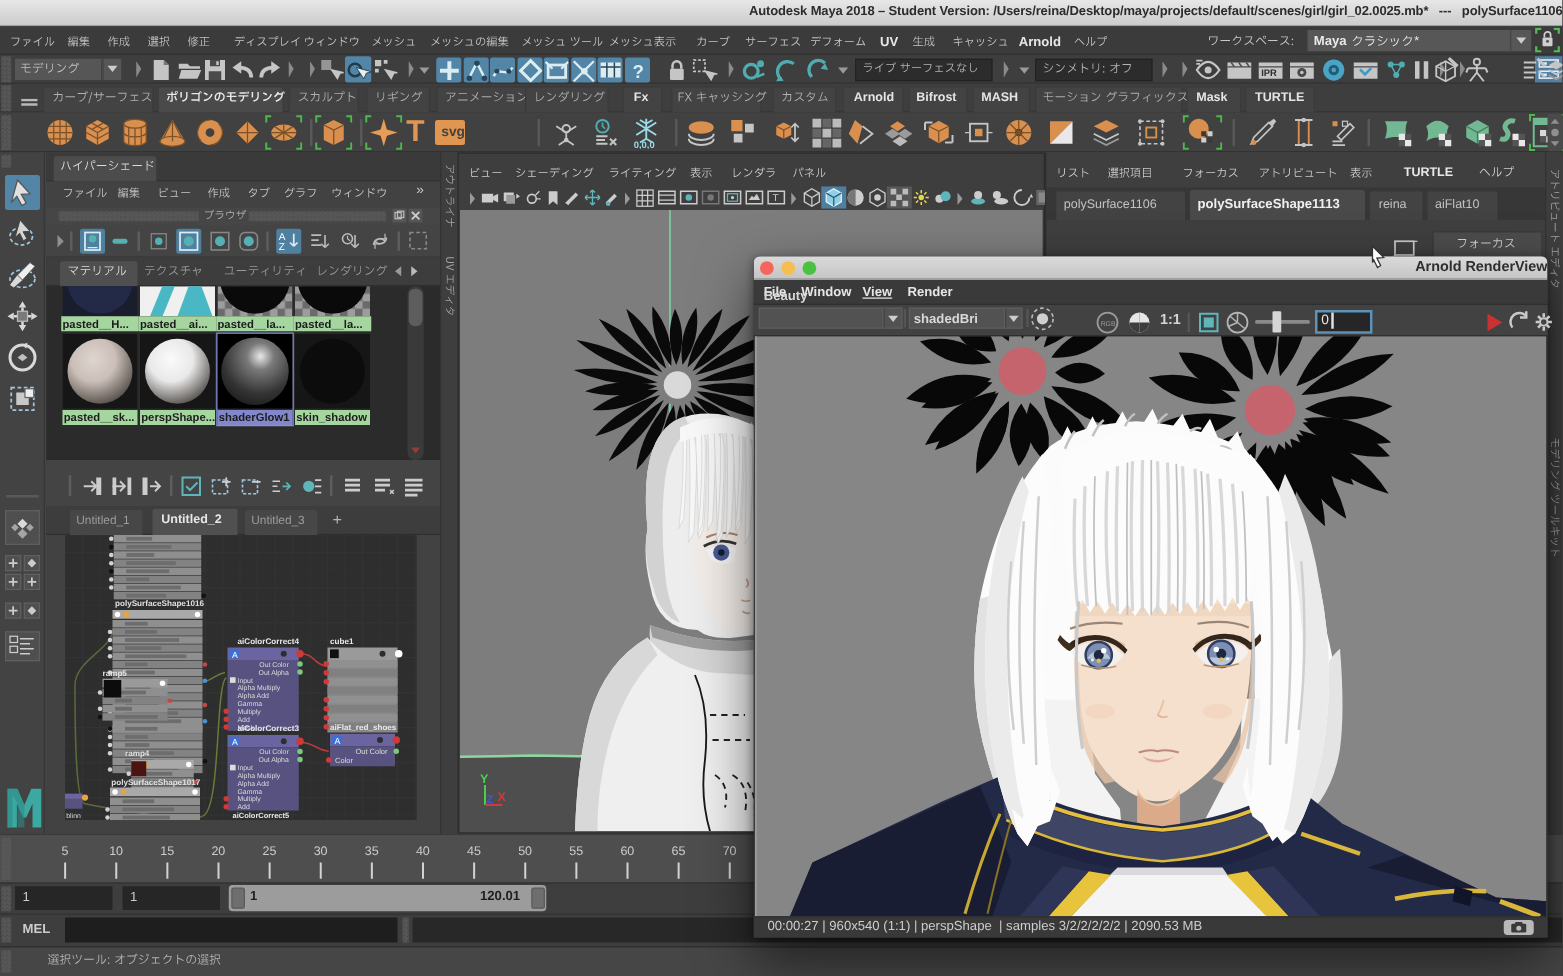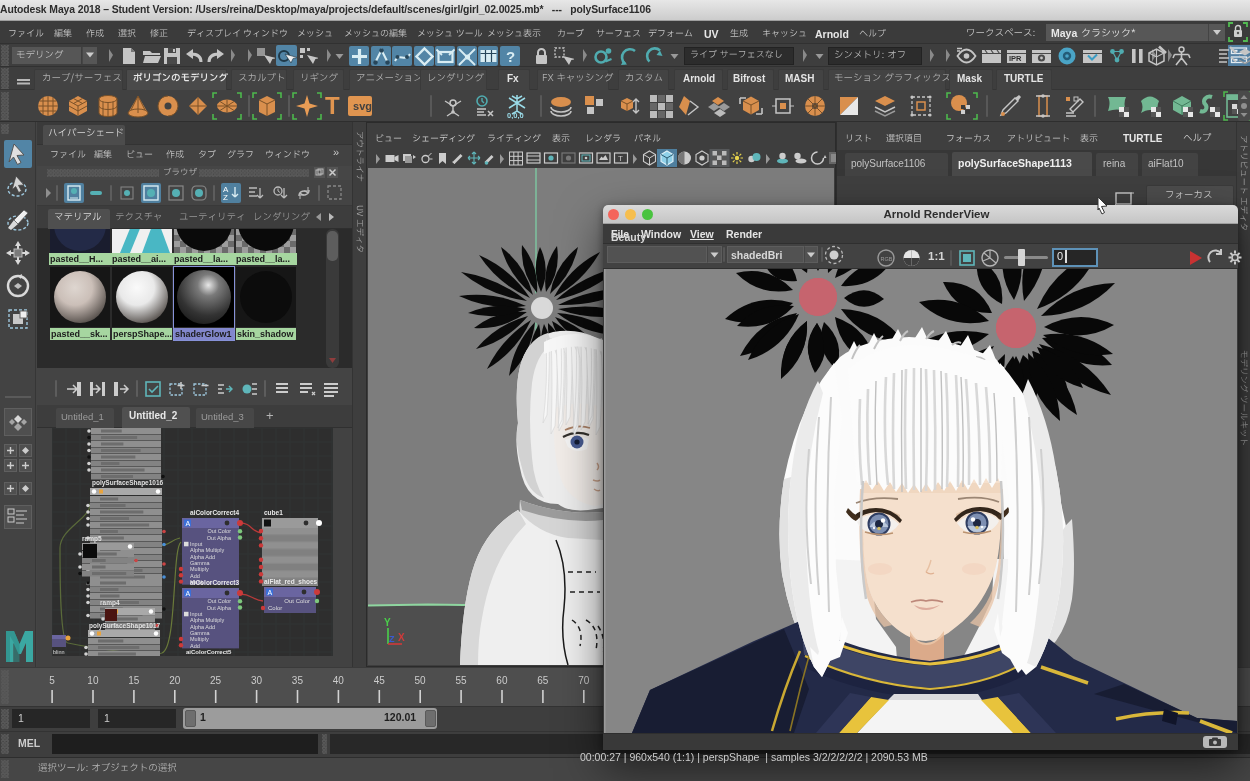--- a/index.html
+++ b/index.html
@@ -1,21 +1,21 @@
 <!DOCTYPE html>
 <html><head><meta charset="utf-8"><style>
 *{margin:0;padding:0;box-sizing:border-box}
 html,body{width:1250px;height:781px;overflow:hidden}
 body{background:#3d3d3d;font-family:"Liberation Sans",sans-serif;position:relative}
 svg{display:block}
 .dots{background:repeating-radial-gradient(circle at 1.5px 1.5px,#585858 0 0.9px,transparent 1.3px);background-size:3.5px 3.5px}
 </style></head><body>
 
 <div style="position:absolute;left:0;top:0;width:1250px;height:21px;background:linear-gradient(#e7e7e7,#cccccc);border-bottom:1px solid #9f9f9f;"></div>
-<div style="position:absolute;left:0px;top:4px;font:600 10.4px 'Liberation Sans',sans-serif;color:#2c2c2c;white-space:nowrap;width:1250px;text-align:left;letter-spacing:-0.1px;">Autodesk Maya 2018 – Student Version: /Users/reina/Desktop/maya/projects/default/scenes/girl/girl_02.0025.mb* &nbsp;&nbsp;---&nbsp;&nbsp; polySurface1106</div>
+<div style="position:absolute;left:0px;top:4px;font:600 10.4px 'Liberation Sans',sans-serif;color:#2c2c2c;white-space:nowrap;width:1250px;text-align:right;letter-spacing:-0.1px;">Autodesk Maya 2018 – Student Version: /Users/reina/Desktop/maya/projects/default/scenes/girl/girl_02.0025.mb* &nbsp;&nbsp;---&nbsp;&nbsp; polySurface1106</div>
 <div style="position:absolute;left:0;top:21px;width:1250px;height:23px;background:#3b3b3b;border-bottom:1px solid #313131;"></div>
 <div style="position:absolute;left:8px;top:27.5px">
     <svg width="38" height="12" viewBox="0 0 38 12">
       <path transform="translate(0,8.5)" fill="#c9c9c9" d="M1.2 -6.4H7.5Q7.5 -4.6 7.0 -3.4Q6.5 -2.1 5.5 -1.2Q4.5 -0.4 2.8 0.1L2.5 -0.5Q4.0 -1.0 4.9 -1.6Q5.8 -2.3 6.2 -3.4Q6.7 -4.4 6.8 -5.8H1.2Z M13.8 -2.5Q14.5 -2.9 15.0 -3.3Q15.5 -3.8 15.7 -4.4H10.6V-5.0H16.4V-4.4Q16.1 -3.7 15.6 -3.1Q15.0 -2.4 14.2 -2.0ZM11.0 0.0Q11.7 -0.3 12.1 -0.6Q12.6 -0.9 12.8 -1.4Q13.0 -1.8 13.0 -2.5V-3.6H13.6V-2.4Q13.6 -1.3 13.0 -0.6Q12.5 0.1 11.3 0.6Z M25.8 -6.5Q24.7 -5.4 23.3 -4.5V0.3H22.6V-4.0Q21.0 -3.1 19.2 -2.4L18.9 -3.1Q20.7 -3.7 22.4 -4.7Q24.1 -5.7 25.4 -7.0Z M35.4 -3.5Q35.0 -2.2 34.2 -1.3Q33.4 -0.3 32.4 0.1H31.8V-6.9H32.4V-0.6Q34.1 -1.5 34.8 -3.8ZM29.6 -6.9H30.2V-4.2Q30.2 -2.6 29.7 -1.5Q29.2 -0.5 28.2 0.2L27.8 -0.3Q28.7 -1.0 29.1 -1.8Q29.6 -2.7 29.6 -4.2Z"></path>
     </svg>
   </div>
 <div style="position:absolute;left:54px;top:27.5px">
     <svg width="20" height="12" viewBox="0 0 20 12">
       <path transform="translate(0,8.5)" fill="#c9c9c9" d="M2.2 -3.1V0.7H1.7V-3.0Q0.8 -3.0 0.3 -2.9L0.2 -3.4Q0.8 -3.5 1.0 -3.5Q1.4 -3.9 1.7 -4.5Q1.1 -5.2 0.4 -5.9L0.7 -6.3L1.1 -5.9Q1.5 -6.7 1.9 -7.6L2.3 -7.3Q1.9 -6.4 1.4 -5.6Q1.7 -5.3 2.0 -4.9Q2.5 -5.8 2.8 -6.6L3.3 -6.3Q2.4 -4.6 1.6 -3.5Q2.3 -3.6 2.9 -3.7Q2.8 -4.1 2.6 -4.5L3.0 -4.7Q3.4 -3.8 3.6 -2.9L3.2 -2.7Q3.2 -2.8 3.2 -2.9Q3.1 -3.0 3.1 -3.2ZM3.4 -6.7V-7.2H8.6V-6.7ZM8.3 -4.1H4.4Q4.3 -2.8 4.2 -1.6Q4.0 -0.4 3.5 0.4L3.1 -0.0Q3.6 -0.9 3.7 -1.9Q3.9 -2.9 3.9 -4.4V-6.0H8.3ZM7.8 -4.6V-5.5H4.4V-4.6ZM4.4 0.7V-3.3H8.4V0.0Q8.4 0.3 8.3 0.4Q8.2 0.5 7.9 0.5H7.5L7.4 0.1H8.0V-1.3H7.2V0.4H6.8V-1.3H6.0V0.4H5.6V-1.3H4.9V0.7ZM5.6 -1.8V-2.9H4.9V-1.8ZM6.0 -2.9V-1.8H6.8V-2.9ZM7.2 -1.8H8.0V-2.9H7.2ZM3.1 -2.4Q3.2 -1.5 3.3 -0.8L2.9 -0.7Q2.8 -1.6 2.6 -2.3ZM0.3 -0.1Q0.7 -1.1 0.9 -2.4L1.3 -2.3Q1.2 -0.8 0.7 0.2Z M14.0 -1.7Q14.4 -1.2 15.3 -0.8Q16.1 -0.5 17.6 -0.1L17.4 0.4Q16.2 0.1 15.5 -0.2Q14.8 -0.4 14.4 -0.8Q13.9 -1.1 13.8 -1.5H13.7V0.7H13.1V-1.5H13.1Q12.9 -1.1 12.5 -0.8Q12.1 -0.4 11.4 -0.2Q10.7 0.1 9.6 0.4L9.4 -0.1Q10.8 -0.5 11.6 -0.8Q12.5 -1.2 12.8 -1.7H9.5V-2.2H13.1V-2.9H10.4V-5.3Q10.1 -4.9 9.7 -4.6L9.3 -5.0Q10.1 -5.6 10.5 -6.2Q11.0 -6.9 11.3 -7.6L11.8 -7.5Q11.7 -7.1 11.5 -6.7H13.7Q13.9 -7.0 14.1 -7.6L14.6 -7.5Q14.4 -7.0 14.3 -6.7H17.1V-6.3H14.2V-5.6H16.9V-5.1H14.2V-4.5H16.9V-4.0H14.2V-3.3H17.2V-2.9H13.7V-2.2H17.5V-1.7ZM11.2 -6.3Q11.1 -6.1 11.0 -6.0V-5.6H13.6V-6.3ZM11.0 -4.5H13.6V-5.1H11.0ZM13.6 -4.0H11.0V-3.3H13.6Z"></path>
     </svg>
@@ -1877,21 +1877,21 @@
 <div style="position:absolute;left:38px;top:762px">
     <svg width="140" height="12" viewBox="0 0 140 12">
       <path transform="translate(0,9.0)" fill="#b5b5b5" d="M2.1 -5.4Q1.3 -6.7 0.6 -7.5L1.1 -7.8Q1.5 -7.4 1.9 -6.8Q2.3 -6.3 2.6 -5.8ZM3.8 -4.9Q3.4 -4.9 3.2 -5.0Q3.0 -5.2 3.0 -5.6V-6.6H5.0V-7.2H3.0V-7.7H5.5V-6.2H3.6V-5.7Q3.6 -5.5 3.7 -5.4Q3.7 -5.3 3.9 -5.3H5.3V-5.8L5.8 -5.7V-5.3Q5.8 -4.9 5.3 -4.9ZM6.9 -4.9Q6.5 -4.9 6.3 -5.0Q6.1 -5.2 6.1 -5.6V-6.6H8.2V-7.2H6.1V-7.7H8.7V-6.2H6.7V-5.7Q6.7 -5.5 6.7 -5.4Q6.8 -5.3 7.0 -5.3H8.4V-5.8L8.9 -5.7V-5.3Q8.9 -5.1 8.8 -5.0Q8.7 -4.9 8.5 -4.9ZM7.4 -2.4H9.0V-1.9H2.8V-2.4H4.4V-3.4H3.0V-3.9H4.4V-4.6H5.0V-3.9H6.8V-4.6H7.4V-3.9H8.9V-3.4H7.4ZM9.2 -0.1 9.1 0.5H4.2Q3.1 0.5 2.5 0.1Q1.9 -0.3 1.8 -1.0H1.7Q1.7 -0.5 1.4 -0.1Q1.2 0.3 0.6 0.6L0.3 0.1Q1.0 -0.3 1.2 -0.7Q1.5 -1.1 1.5 -1.7V-3.9H0.4V-4.4H2.1V-1.7Q2.1 -0.9 2.6 -0.5Q3.2 -0.1 4.2 -0.1ZM6.8 -3.4H5.0V-2.4H6.8ZM2.9 -0.8Q3.5 -1.0 4.0 -1.2Q4.5 -1.5 4.9 -1.7L5.2 -1.3Q4.8 -1.0 4.3 -0.8Q3.7 -0.5 3.2 -0.4ZM8.6 -0.3Q8.2 -0.6 7.7 -0.8Q7.1 -1.1 6.6 -1.3L6.9 -1.7Q7.4 -1.5 8.0 -1.3Q8.5 -1.0 8.9 -0.7Z M13.5 -3.4Q12.9 -3.2 12.1 -2.9V-0.1Q12.1 0.2 11.9 0.4Q11.8 0.6 11.4 0.6H10.3L10.1 -0.0H11.5V-2.7Q10.9 -2.5 10.0 -2.3L9.9 -2.9Q10.6 -3.0 11.5 -3.3V-5.6H10.0V-6.2H11.5V-7.9H12.1V-6.2H13.5V-5.6H12.1V-3.5Q12.7 -3.7 13.4 -4.0ZM16.5 -3.9Q16.8 -1.4 18.5 0.2L18.2 0.7Q17.2 -0.2 16.7 -1.4Q16.1 -2.6 16.0 -3.9H14.5Q14.5 -2.5 14.2 -1.4Q13.8 -0.3 13.1 0.7L12.7 0.3Q13.4 -0.7 13.7 -1.8Q13.9 -2.9 13.9 -4.5V-7.5H18.1V-3.9ZM17.5 -6.9H14.5V-4.5H17.5Z M23.5 -4.3Q23.2 -5.7 22.6 -7.2L23.3 -7.4Q23.8 -6.1 24.1 -4.5ZM21.9 -0.4Q23.4 -1.1 24.4 -2.0Q25.4 -2.9 26.0 -4.1Q26.5 -5.4 26.7 -7.1L27.4 -7.0Q27.2 -5.2 26.6 -3.8Q26.0 -2.5 25.0 -1.5Q23.9 -0.5 22.3 0.2ZM20.9 -3.7Q20.5 -5.2 19.9 -6.6L20.5 -6.9Q21.2 -5.4 21.5 -3.9Z M37.0 -3.2H29.4V-4.0H37.0Z M46.9 -3.7Q46.4 -2.3 45.6 -1.3Q44.8 -0.3 43.7 0.1H43.1V-7.3H43.7V-0.7Q45.4 -1.6 46.3 -4.1ZM40.7 -7.3H41.4V-4.4Q41.4 -2.7 40.9 -1.6Q40.3 -0.6 39.3 0.2L38.8 -0.3Q39.8 -1.0 40.3 -1.9Q40.7 -2.9 40.7 -4.4Z M48.4 -4.6V-4.7Q48.4 -5.0 48.5 -5.1Q48.7 -5.3 49.0 -5.3Q49.2 -5.3 49.4 -5.1Q49.5 -5.0 49.5 -4.7V-4.6Q49.5 -4.3 49.4 -4.2Q49.2 -4.0 49.0 -4.0Q48.7 -4.0 48.5 -4.2Q48.4 -4.3 48.4 -4.6ZM48.4 -0.4V-0.6Q48.4 -0.8 48.5 -1.0Q48.7 -1.1 49.0 -1.1Q49.2 -1.1 49.4 -1.0Q49.5 -0.8 49.5 -0.6V-0.4Q49.5 -0.2 49.4 -0.0Q49.2 0.1 49.0 0.1Q48.7 0.1 48.5 -0.0Q48.4 -0.2 48.4 -0.4Z M61.9 -5.9V-5.2H59.7V-0.5Q59.7 0.2 59.0 0.2H57.3L57.2 -0.5H59.0V-5.1H59.0Q58.7 -4.1 57.4 -2.9Q56.1 -1.8 54.5 -0.9L54.1 -1.5Q57.0 -3.0 58.6 -5.2H54.4V-5.9H59.0V-7.6H59.7V-5.9Z M71.3 -8.2Q71.8 -7.5 72.2 -6.7L71.7 -6.4Q71.2 -7.4 70.8 -8.0ZM70.3 -7.8Q70.9 -6.9 71.2 -6.2L70.7 -6.0L70.5 -6.4Q70.4 -4.6 69.9 -3.2Q69.4 -1.9 68.3 -1.1Q67.2 -0.2 65.5 0.3L65.2 -0.4Q66.8 -0.8 67.7 -1.5Q68.7 -2.3 69.2 -3.4Q69.6 -4.4 69.7 -5.9H63.8V-6.6H70.4Q70.1 -7.1 69.8 -7.6Z M80.8 -6.3Q80.3 -7.1 79.8 -7.8L80.3 -8.0Q80.9 -7.2 81.3 -6.5ZM79.8 -5.8Q79.3 -6.6 78.8 -7.3L79.3 -7.6Q79.9 -6.8 80.3 -6.0ZM76.7 -5.5Q76.1 -5.8 75.3 -6.1Q74.6 -6.4 73.9 -6.6L74.2 -7.2Q74.8 -7.0 75.6 -6.7Q76.3 -6.4 77.0 -6.1ZM73.6 -0.5Q75.2 -0.7 76.4 -1.3Q77.6 -1.9 78.5 -2.9Q79.4 -3.9 80.1 -5.5L80.7 -5.1Q79.6 -2.7 78.0 -1.4Q76.3 -0.2 73.7 0.2ZM76.0 -3.1Q75.3 -3.4 74.5 -3.7Q73.8 -4.0 73.1 -4.2L73.3 -4.8Q74.0 -4.6 74.8 -4.3Q75.6 -4.0 76.2 -3.7Z M89.8 -0.2H83.3V-0.8H86.1V-4.5H83.6V-5.2H89.4V-4.5H86.8V-0.8H89.8Z M99.4 -6.3Q99.2 -3.8 97.8 -2.2Q96.3 -0.5 93.9 0.2L93.5 -0.4Q95.8 -1.0 97.0 -2.4Q98.3 -3.7 98.6 -5.6H95.0Q94.6 -5.0 94.0 -4.5Q93.5 -4.0 92.8 -3.4L92.4 -3.9Q93.4 -4.7 94.1 -5.6Q94.8 -6.5 95.3 -7.6L96.0 -7.4Q95.7 -6.8 95.4 -6.3Z M108.7 -2.3Q106.5 -3.4 104.5 -4.1V0.3H103.8V-7.5H104.5V-4.8Q106.8 -4.0 109.0 -2.9Z M118.9 -3.6Q118.9 -2.0 118.0 -1.1Q117.1 -0.2 115.4 0.0L115.2 -0.6Q116.7 -0.8 117.5 -1.5Q118.2 -2.3 118.2 -3.6Q118.2 -4.8 117.5 -5.5Q116.8 -6.2 115.5 -6.3Q115.2 -3.4 114.5 -2.0Q113.9 -0.7 112.9 -0.7Q112.5 -0.7 112.0 -0.9Q111.6 -1.2 111.4 -1.8Q111.1 -2.3 111.1 -3.0Q111.1 -4.2 111.6 -5.1Q112.1 -6.0 113.1 -6.5Q114.0 -7.0 115.1 -7.0Q116.2 -7.0 117.1 -6.5Q118.0 -6.1 118.4 -5.3Q118.9 -4.6 118.9 -3.6ZM114.8 -6.3Q113.9 -6.3 113.2 -5.8Q112.5 -5.4 112.2 -4.7Q111.8 -4.0 111.8 -3.0Q111.8 -2.5 111.9 -2.1Q112.1 -1.7 112.3 -1.5Q112.6 -1.3 112.9 -1.3Q113.5 -1.3 114.0 -2.6Q114.5 -3.8 114.8 -6.3Z M121.8 -5.4Q121.1 -6.7 120.4 -7.5L120.9 -7.8Q121.2 -7.4 121.6 -6.8Q122.0 -6.3 122.3 -5.8ZM123.6 -4.9Q123.1 -4.9 123.0 -5.0Q122.8 -5.2 122.8 -5.6V-6.6H124.8V-7.2H122.8V-7.7H125.3V-6.2H123.3V-5.7Q123.3 -5.5 123.4 -5.4Q123.5 -5.3 123.7 -5.3H125.0V-5.8L125.5 -5.7V-5.3Q125.5 -4.9 125.1 -4.9ZM126.7 -4.9Q126.2 -4.9 126.1 -5.0Q125.9 -5.2 125.9 -5.6V-6.6H127.9V-7.2H125.9V-7.7H128.5V-6.2H126.4V-5.7Q126.4 -5.5 126.5 -5.4Q126.6 -5.3 126.8 -5.3H128.2V-5.8L128.7 -5.7V-5.3Q128.7 -5.1 128.6 -5.0Q128.5 -4.9 128.2 -4.9ZM127.2 -2.4H128.8V-1.9H122.6V-2.4H124.2V-3.4H122.8V-3.9H124.2V-4.6H124.7V-3.9H126.6V-4.6H127.2V-3.9H128.6V-3.4H127.2ZM128.9 -0.1 128.8 0.5H124.0Q122.9 0.5 122.3 0.1Q121.6 -0.3 121.6 -1.0H121.5Q121.5 -0.5 121.2 -0.1Q120.9 0.3 120.3 0.6L120.1 0.1Q120.7 -0.3 121.0 -0.7Q121.2 -1.1 121.2 -1.7V-3.9H120.2V-4.4H121.8V-1.7Q121.8 -0.9 122.4 -0.5Q123.0 -0.1 123.9 -0.1ZM126.6 -3.4H124.7V-2.4H126.6ZM122.7 -0.8Q123.2 -1.0 123.8 -1.2Q124.3 -1.5 124.6 -1.7L125.0 -1.3Q124.6 -1.0 124.0 -0.8Q123.5 -0.5 122.9 -0.4ZM128.4 -0.3Q128.0 -0.6 127.5 -0.8Q126.9 -1.1 126.4 -1.3L126.7 -1.7Q127.1 -1.5 127.7 -1.3Q128.3 -1.0 128.7 -0.7Z M133.3 -3.4Q132.6 -3.2 131.8 -2.9V-0.1Q131.8 0.2 131.7 0.4Q131.5 0.6 131.2 0.6H130.0L129.9 -0.0H131.2V-2.7Q130.7 -2.5 129.7 -2.3L129.6 -2.9Q130.3 -3.0 131.2 -3.3V-5.6H129.8V-6.2H131.2V-7.9H131.8V-6.2H133.2V-5.6H131.8V-3.5Q132.5 -3.7 133.2 -4.0ZM136.3 -3.9Q136.6 -1.4 138.3 0.2L137.9 0.7Q137.0 -0.2 136.4 -1.4Q135.9 -2.6 135.7 -3.9H134.2Q134.2 -2.5 133.9 -1.4Q133.6 -0.3 132.9 0.7L132.4 0.3Q133.2 -0.7 133.4 -1.8Q133.7 -2.9 133.7 -4.5V-7.5H137.9V-3.9ZM137.3 -6.9H134.3V-4.5H137.3Z"></path>
     </svg>
   </div>
 <div style="position:absolute;left:603px;top:205px;width:635px;height:545px;background:#3a3a3a;border-radius:5px 5px 0 0;box-shadow:0 18px 45px rgba(0,0,0,.55),0 2px 8px rgba(0,0,0,.4);"></div>
 <div style="position:absolute;left:603px;top:205px;width:635px;height:19px;background:linear-gradient(#dadada,#c5c5c5);border-radius:5px 5px 0 0;border-bottom:1px solid #9e9e9e;"></div>
 <div style="position:absolute;left:608px;top:209px;width:11px;height:11px;border-radius:50%;background:#f4655b;"></div>
 <div style="position:absolute;left:625px;top:209px;width:11px;height:11px;border-radius:50%;background:#f6be4e;"></div>
 <div style="position:absolute;left:642px;top:209px;width:11px;height:11px;border-radius:50%;background:#49c33f;"></div>
-<div style="position:absolute;left:603px;top:208px;font:600 11.5px 'Liberation Sans',sans-serif;color:#2e2e2e;white-space:nowrap;width:635px;text-align:center;padding-left:32px;">Arnold RenderView</div>
+<div style="position:absolute;left:603px;top:208px;font:600 11.5px 'Liberation Sans',sans-serif;color:#2e2e2e;white-space:nowrap;width:635px;text-align:right;padding-left:32px;">Arnold RenderView</div>
 <div style="position:absolute;left:603px;top:224px;width:635px;height:20px;background:#3a3a3a;border-bottom:1px solid #2f2f2f;"></div>
 <div style="position:absolute;left:611px;top:228px;font:600 10.5px 'Liberation Sans',sans-serif;color:#e5e5e5;white-space:nowrap;">File</div>
 <div style="position:absolute;left:641px;top:228px;font:600 10.5px 'Liberation Sans',sans-serif;color:#e5e5e5;white-space:nowrap;">Window</div>
 <div style="position:absolute;left:690px;top:228px;font:600 10.5px 'Liberation Sans',sans-serif;color:#e5e5e5;white-space:nowrap;text-decoration:underline;">View</div>
 <div style="position:absolute;left:726px;top:228px;font:600 10.5px 'Liberation Sans',sans-serif;color:#e5e5e5;white-space:nowrap;text-align:center;">Render</div>
 <div style="position:absolute;left:603px;top:244px;width:635px;height:25px;background:#424242;border-bottom:1px solid #2f2f2f;"></div>
 <div style="position:absolute;left:607px;top:246px;width:100px;height:17px;background:#525252;border:1px solid #5d5d5d;"></div>
 <div style="position:absolute;left:611px;top:231px;font:600 10.5px 'Liberation Sans',sans-serif;color:#d8d8d8;white-space:nowrap;">Beauty</div>
 <div style="position:absolute;left:707px;top:246px;width:15px;height:17px;background:#525252;border:1px solid #5d5d5d;border-left-color:#454545;">
     <svg width="13" height="15">
@@ -1959,21 +1959,21 @@
   </div>
 <div style="position:absolute;left:1226px;top:248px;width:18px;height:19px">
     <svg width="18" height="19">
       <circle cx="9" cy="9.5" r="3" fill="none" stroke="#c9c9c9" stroke-width="1.6"></circle>
       <g stroke="#c9c9c9" stroke-width="2">
         <path d="M9 2.5v3M9 13.5v3M2.5 9.5h3M12.5 9.5h3M4.4 4.9l2.1 2.1M11.5 12l2.1 2.1M4.4 14.1l2.1-2.1M11.5 7l2.1-2.1"></path>
       </g>
     </svg>
   </div>
 <div style="position:absolute;left:603px;top:733px;width:635px;height:17px;background:#393939;border-top:1px solid #2e2e2e;"></div>
-<div style="position:absolute;left:580px;top:735px;font:400 10.5px 'Liberation Sans',sans-serif;color:#cdcdcd;white-space:nowrap;margin-top:16px;">00:00:27 | 960x540 (1:1) | perspShape&nbsp; | samples 3/2/2/2/2/2 | 2090.53 MB</div>
+<div style="position:absolute;left:614px;top:735px;font:400 10.5px 'Liberation Sans',sans-serif;color:#cdcdcd;white-space:nowrap;">00:00:27 | 960x540 (1:1) | perspShape&nbsp; | samples 3/2/2/2/2/2 | 2090.53 MB</div>
 <div style="position:absolute;left:1203px;top:736px;width:24px;height:12px;background:#b9b9b9;border-radius:3px;">
     <svg width="24" height="12">
       <rect x="6" y="3" width="12" height="7" rx="1" fill="#3a3a3a"></rect>
       <rect x="9" y="1.5" width="6" height="3" rx="1" fill="#3a3a3a"></rect>
       <circle cx="12" cy="6.5" r="2" fill="#b9b9b9"></circle>
     </svg>
   </div>
 <svg style="position:absolute;left:604px;top:269px" width="633" height="464" viewBox="0 0 633 464">
     <rect width="633" height="464" fill="#868686"></rect>
     <path d="M240 29 Q261 13 280 30 Q259 46 240 29Z" fill="#080808"></path>

